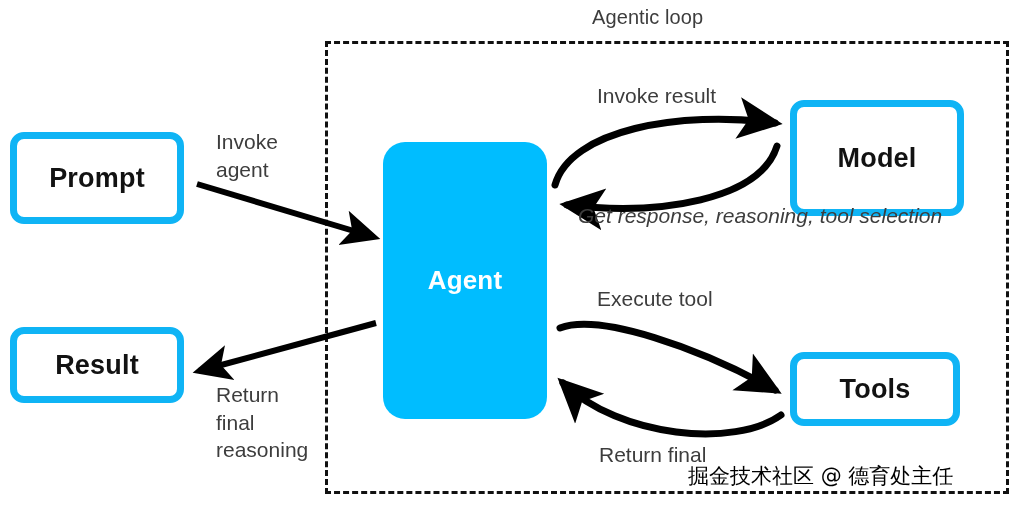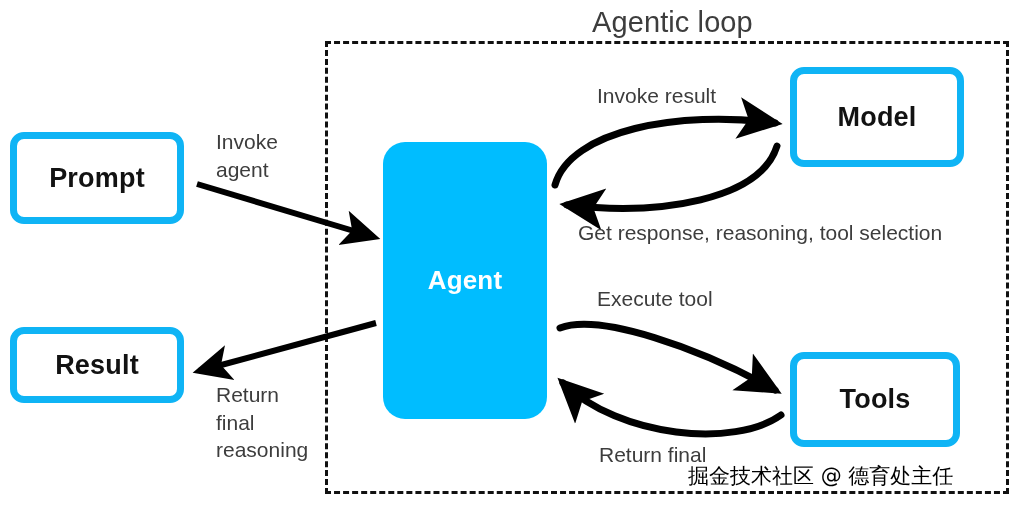--- a/index.html
+++ b/index.html
@@ -24,21 +24,21 @@
     top: 41px;
     width: 684px;
     height: 453px;
     border: 3px dashed #111111;
     background: transparent;
   }
   .loop-title {
     position: absolute;
     left: 592px;
     top: 6px;
-    font-size: 29px;
+    font-size: 20px;
     color: #3d3d3d;
     letter-spacing: 0.1px;
     white-space: nowrap;
   }
 
   
   .node-outline {
     position: absolute;
     border: 7px solid #0fb4f5;
     border-radius: 14px;
@@ -49,22 +49,22 @@
   }
   .node-outline .node-label {
     font-size: 27px;
     font-weight: bold;
     color: #121212;
     letter-spacing: 0.2px;
   }
 
   #prompt-node  { left: 10px;  top: 132px; width: 174px; height: 92px; }
   #result-node  { left: 10px;  top: 327px; width: 174px; height: 76px; }
-  #model-node   { left: 790px; top: 67px;  width: 174px; height: 100px; }
-  #tools-node   { left: 790px; top: 352px; width: 170px; height: 95px; align-items: center;  }
+  #model-node   { left: 790px; top: 100px;  width: 174px; height: 116px; }
+  #tools-node   { left: 790px; top: 352px; width: 170px; height: 74px; align-items: center;  }
 
   
   #agent-node {
     position: absolute;
     left: 383px;
     top: 142px;
     width: 164px;
     height: 277px;
     background: #00bdff;
     border-radius: 22px;
@@ -83,21 +83,21 @@
   .edge-label {
     position: absolute;
     font-size: 21px;
     color: #3d3d3d;
     line-height: 1.32;
     white-space: pre-line;
   }
   #label-invoke-agent    { left: 216px; top: 128px; }
   #label-return-final    { left: 216px; top: 381px; }
   #label-invoke-model    { left: 597px; top: 82px;  }
-  #label-get-response    { left: 578px; top: 219px; }
+  #label-get-response    { left: 578px; top: 202px; font-style: italic; }
   #label-execute-tool    { left: 597px; top: 285px; }
   #label-return-result   { left: 599px; top: 441px; }
 
   
   #arrow-layer {
     position: absolute;
     left: 0; top: 0;
     width: 1024px; height: 508px;
     pointer-events: none;
   }

